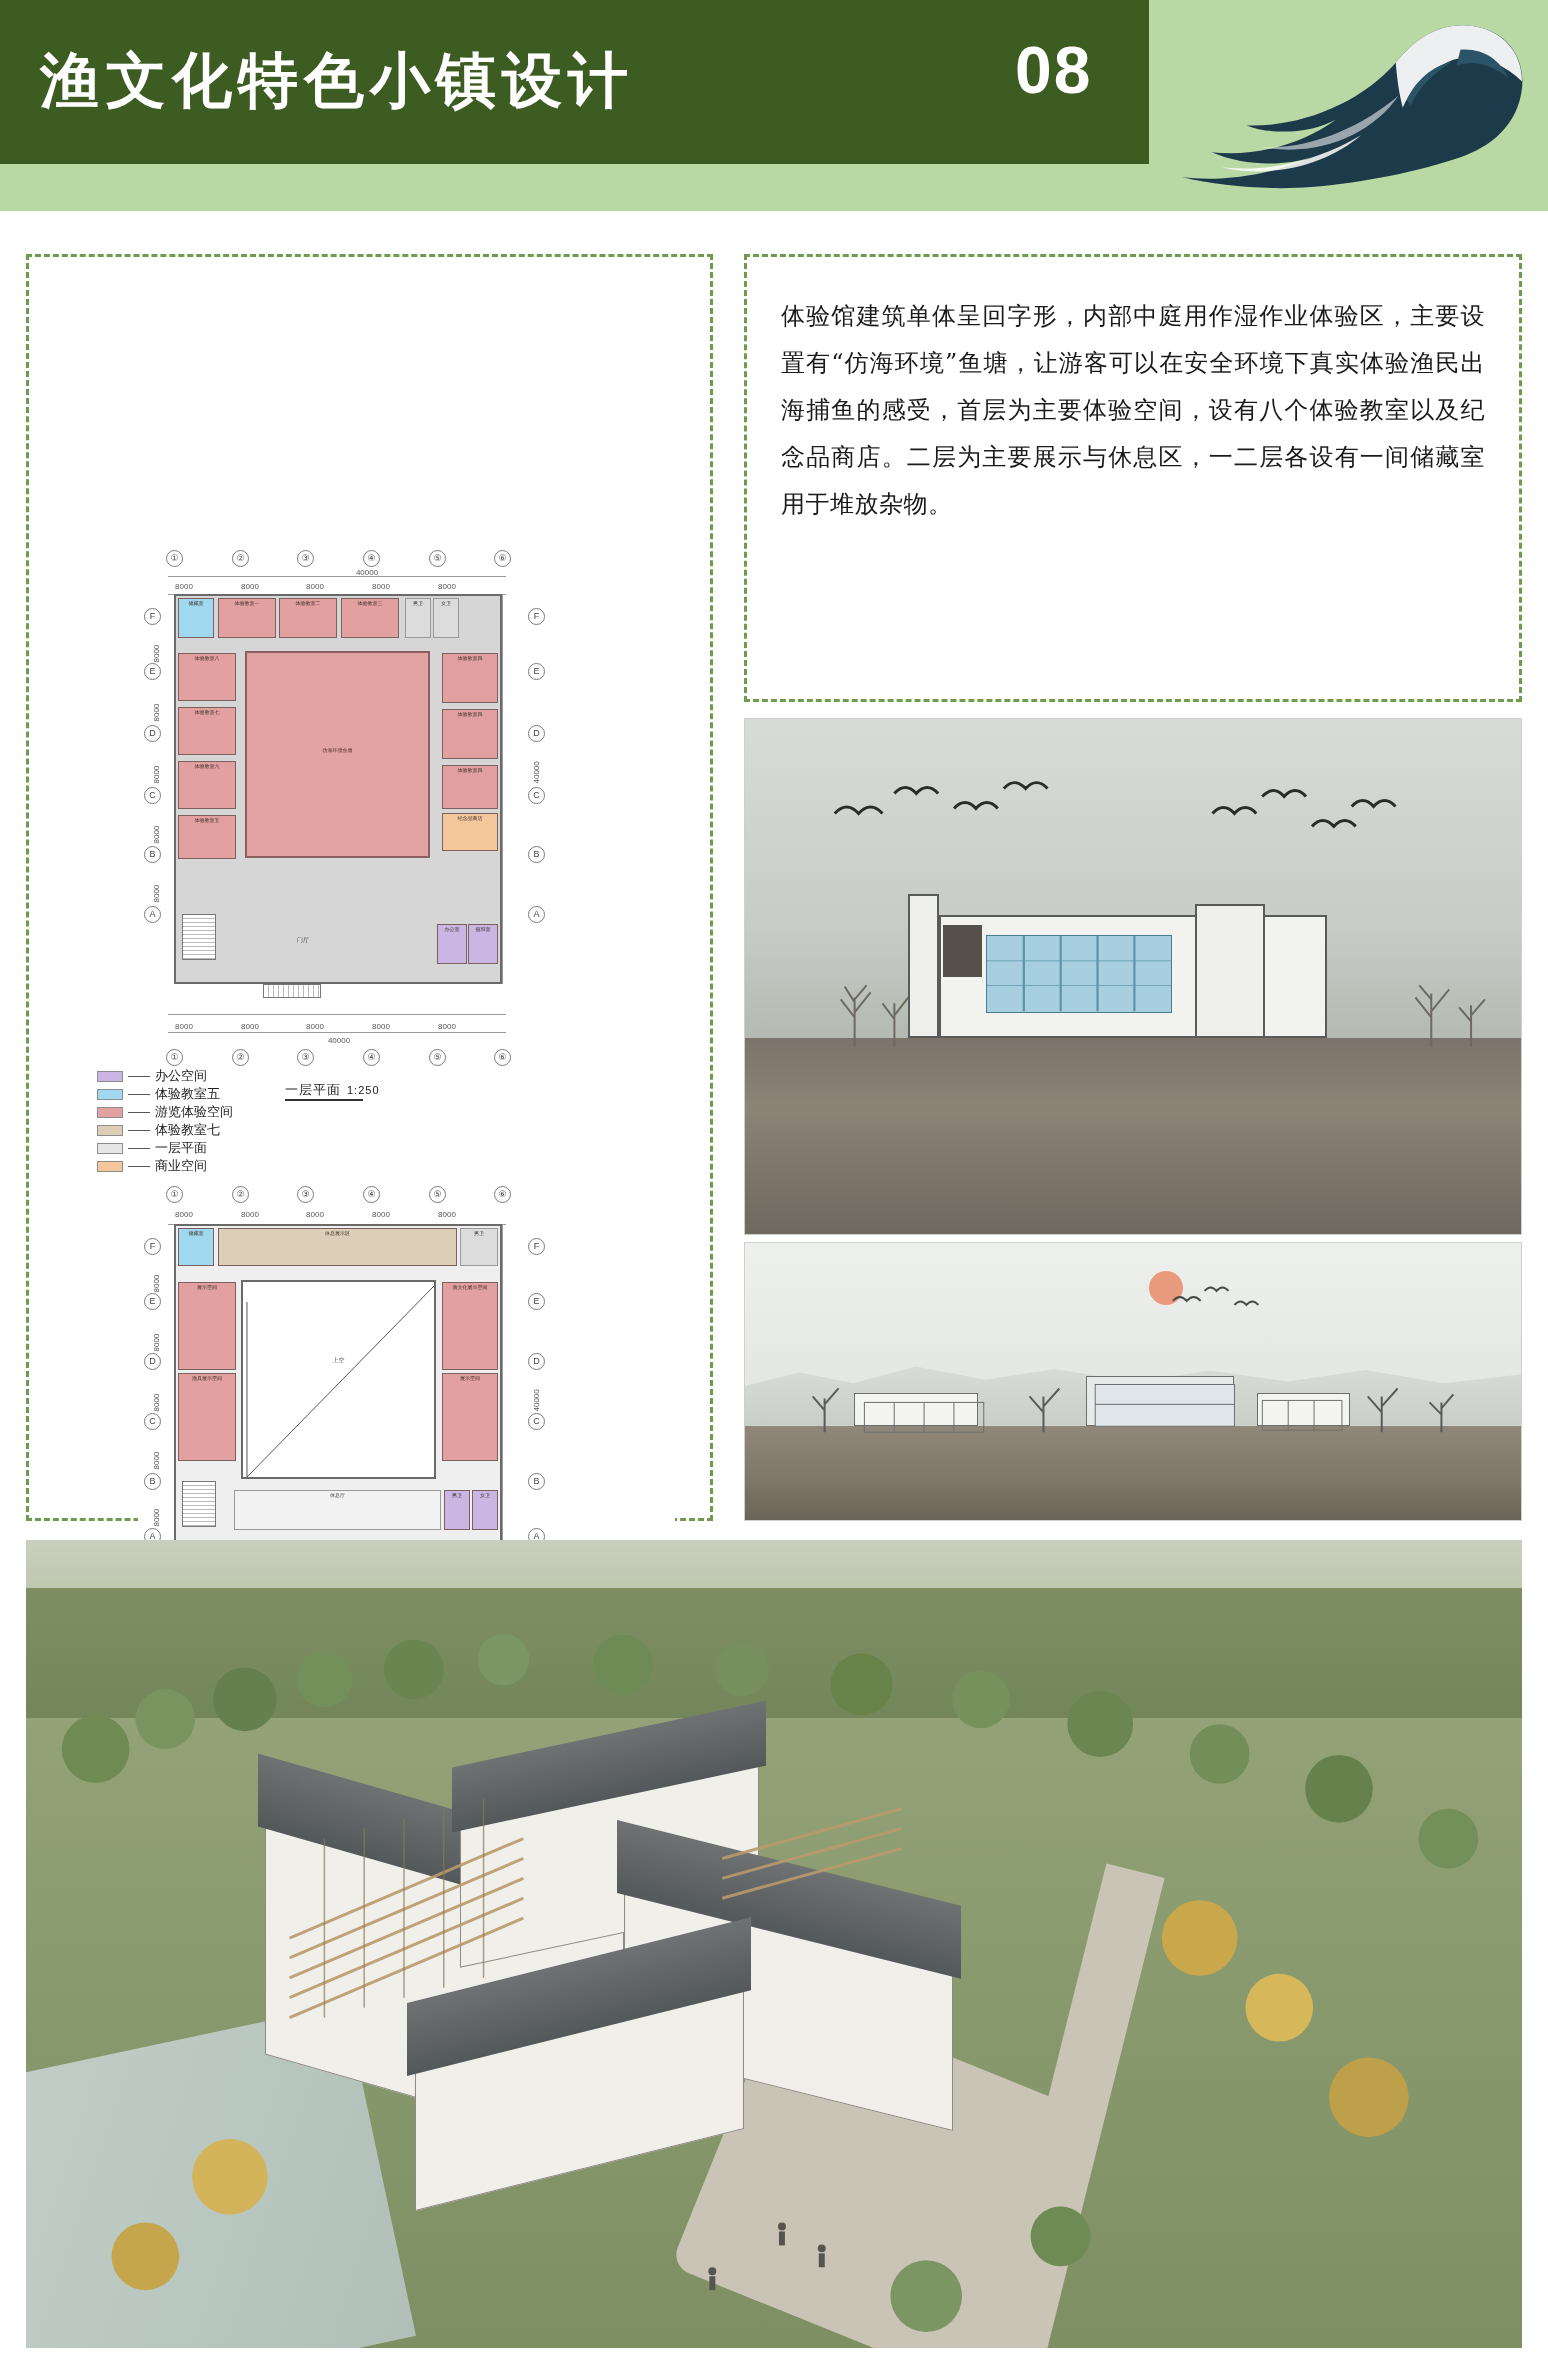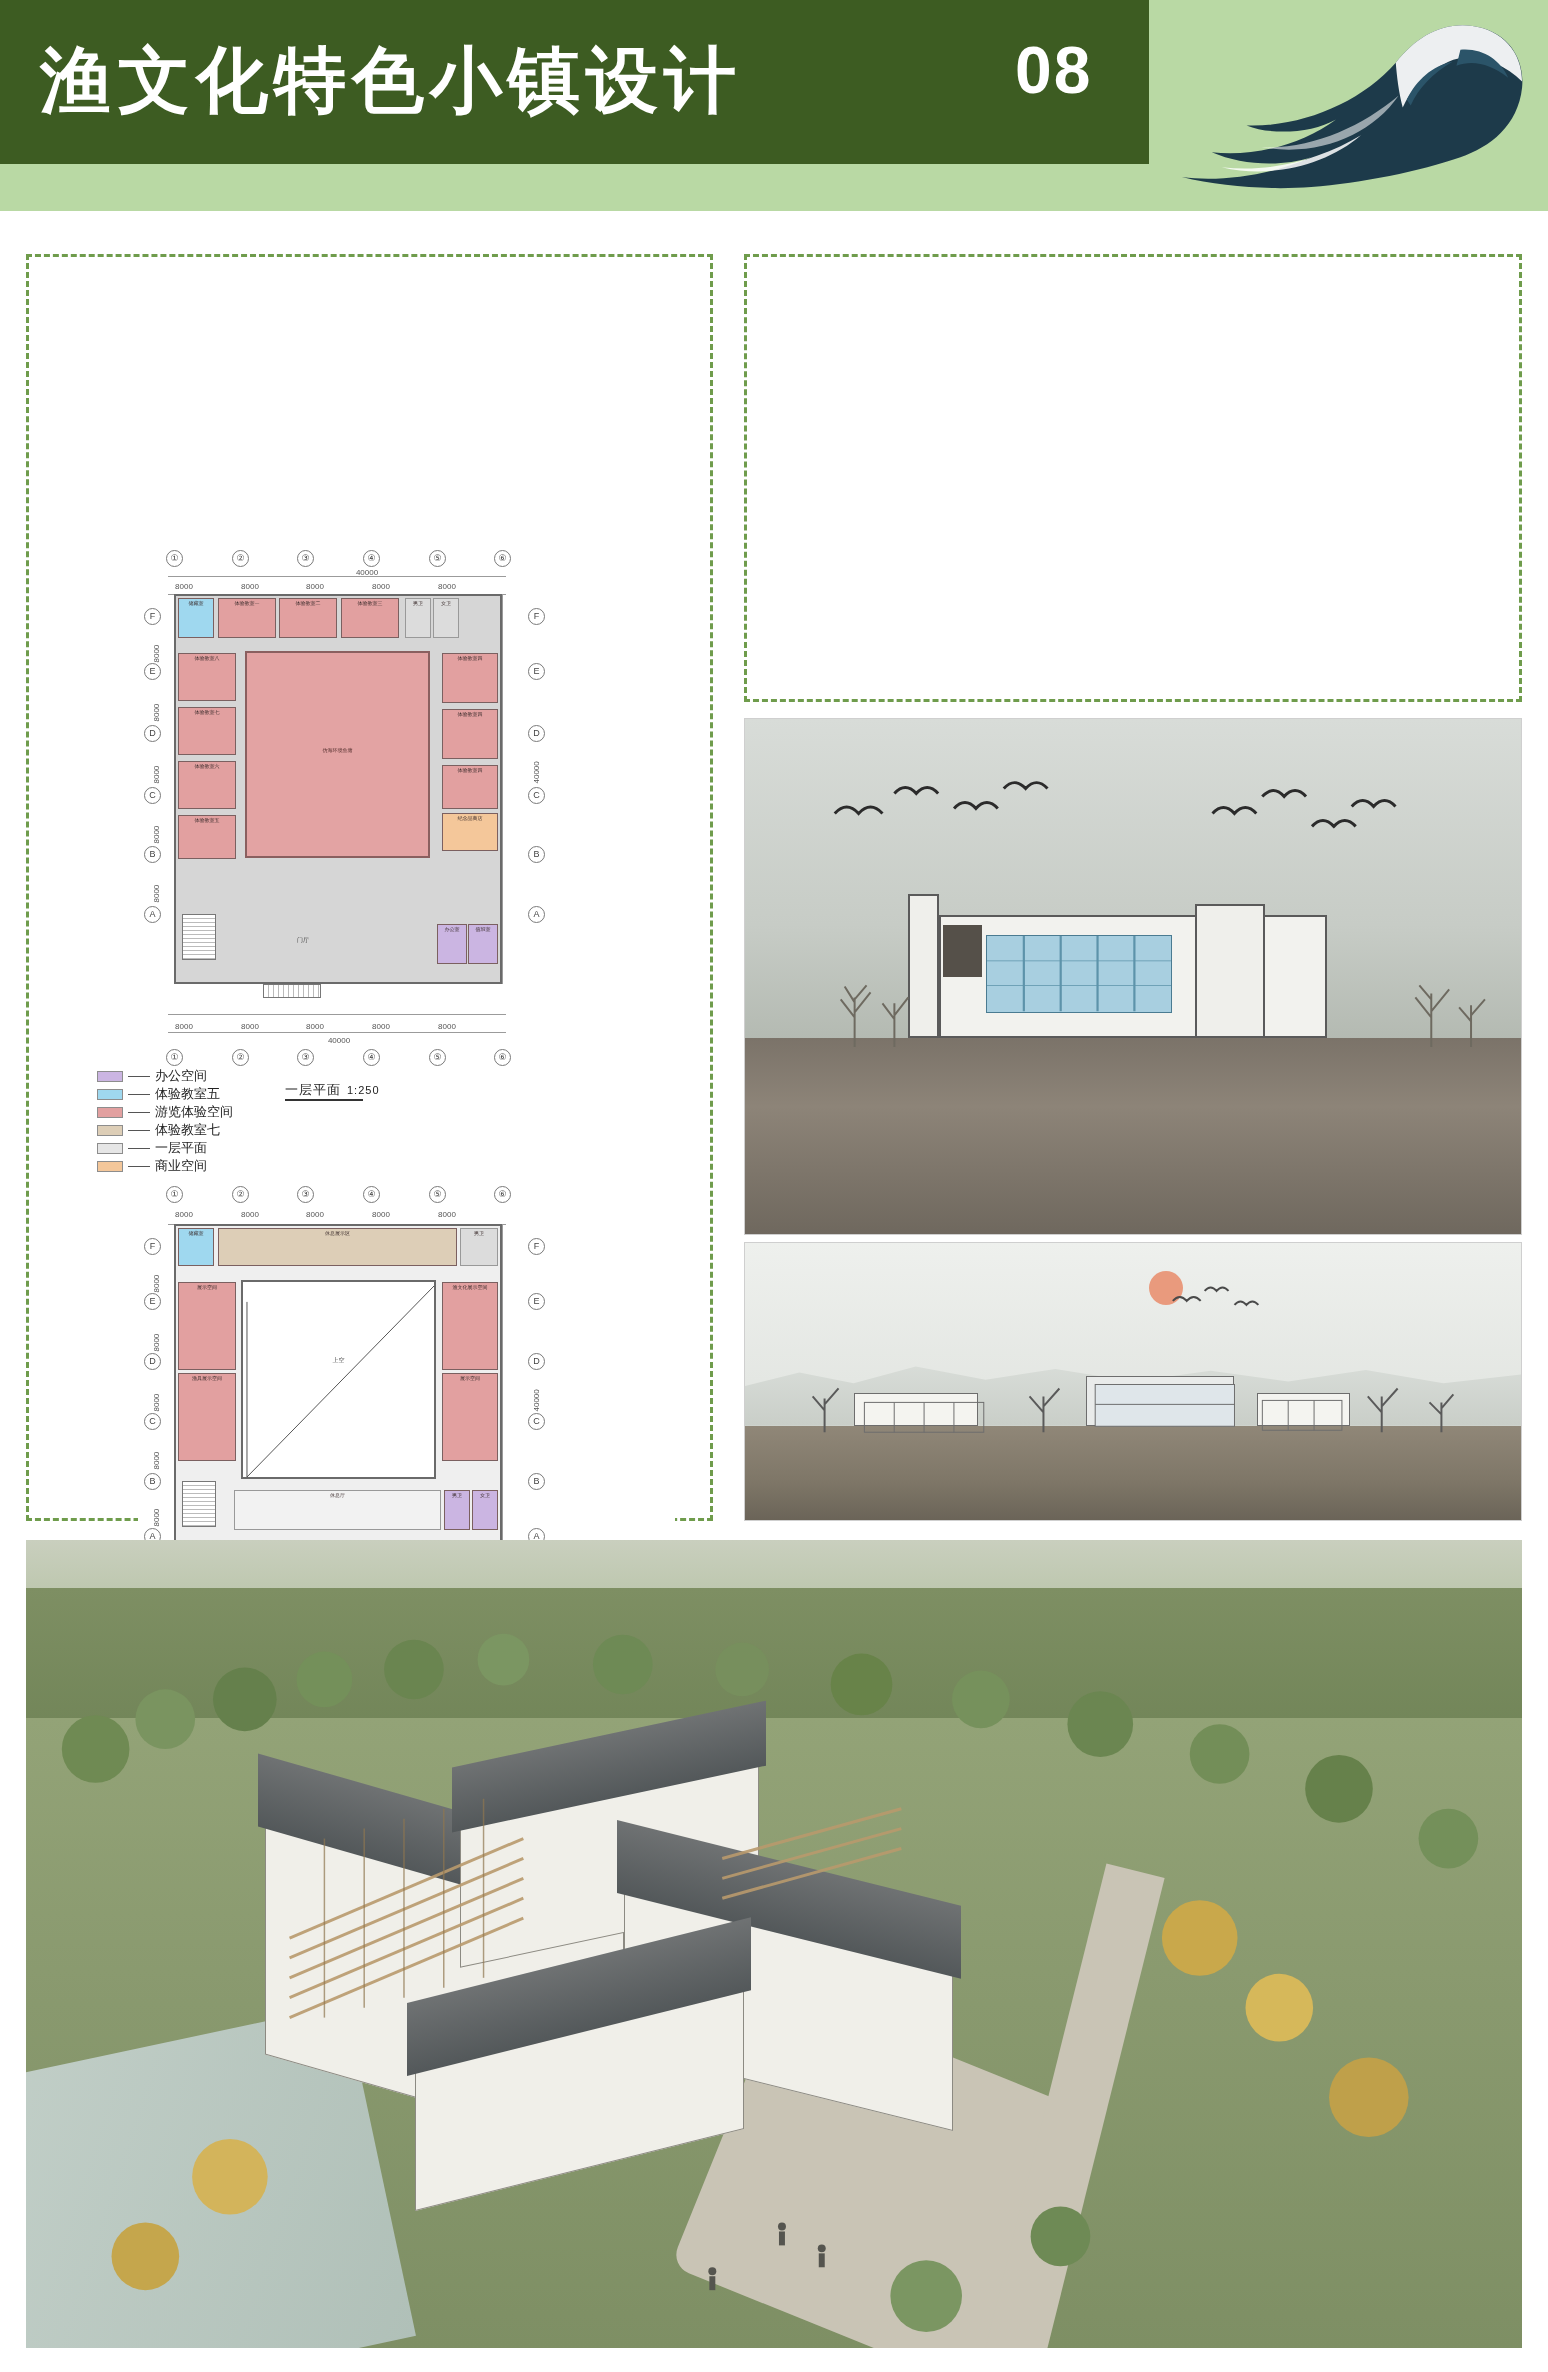--- a/index.html
+++ b/index.html
@@ -23,21 +23,21 @@
   .header-bar {
     position: absolute;
     left: 0; top: 0;
     width: 1149px; height: 164px;
     background: #3d5c22;
   }
   .header-title {
     position: absolute;
     left: 40px; top: 30px;
     font-family: "DejaVu Sans", sans-serif;
-    font-size: 72px;
+    font-size: 60px;
     font-weight: bold;
     color: #ffffff;
     letter-spacing: 6px;
     line-height: 100px;
     white-space: nowrap;
   }
   .header-number {
     position: absolute;
     left: 1015px; top: 32px;
     font-family: "Liberation Sans", sans-serif;
@@ -477,20 +477,21 @@
     </div>
     <div class="legend-row">
       <span class="legend-sw" style="background:#f4c79a;"></span>
       <span class="legend-line"></span>
       <span class="legend-label">商业空间</span>
     </div>
   </div>
 </div>
 
 <div class="panel-text">
+  <div class="text-body">体验馆建筑单体呈回字形，内部中庭用作湿作业体验区，主要设置有“仿海环境”鱼塘，让游客可以在安全环境下真实体验渔民出海捕鱼的感受，首层为主要体验空间，设有八个体验教室以及纪念品商店。二层为主要展示与休息区，一二层各设有一间储藏室用于堆放杂物。</div>
 </div>
 
 <div class="img-elev1">
   <div class="sky1"></div>
   <div class="ground1"></div>
 
   <svg width="778" height="517" style="position:absolute;left:0;top:0;" viewBox="0 0 782 520">
     <g fill="none" stroke="#2b2b2b" stroke-width="3">
       <path d="M90,95 q12,-13 24,0 q12,-13 24,0"></path>
       <path d="M150,75 q11,-12 22,0 q11,-12 22,0"></path>

